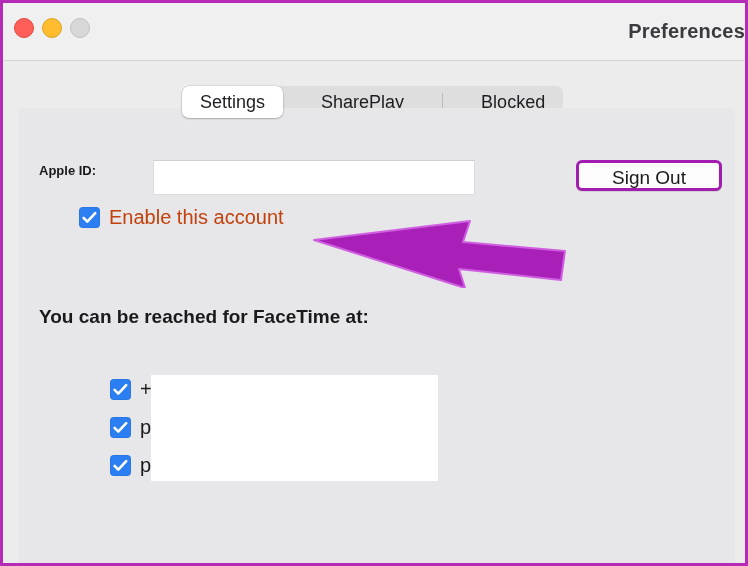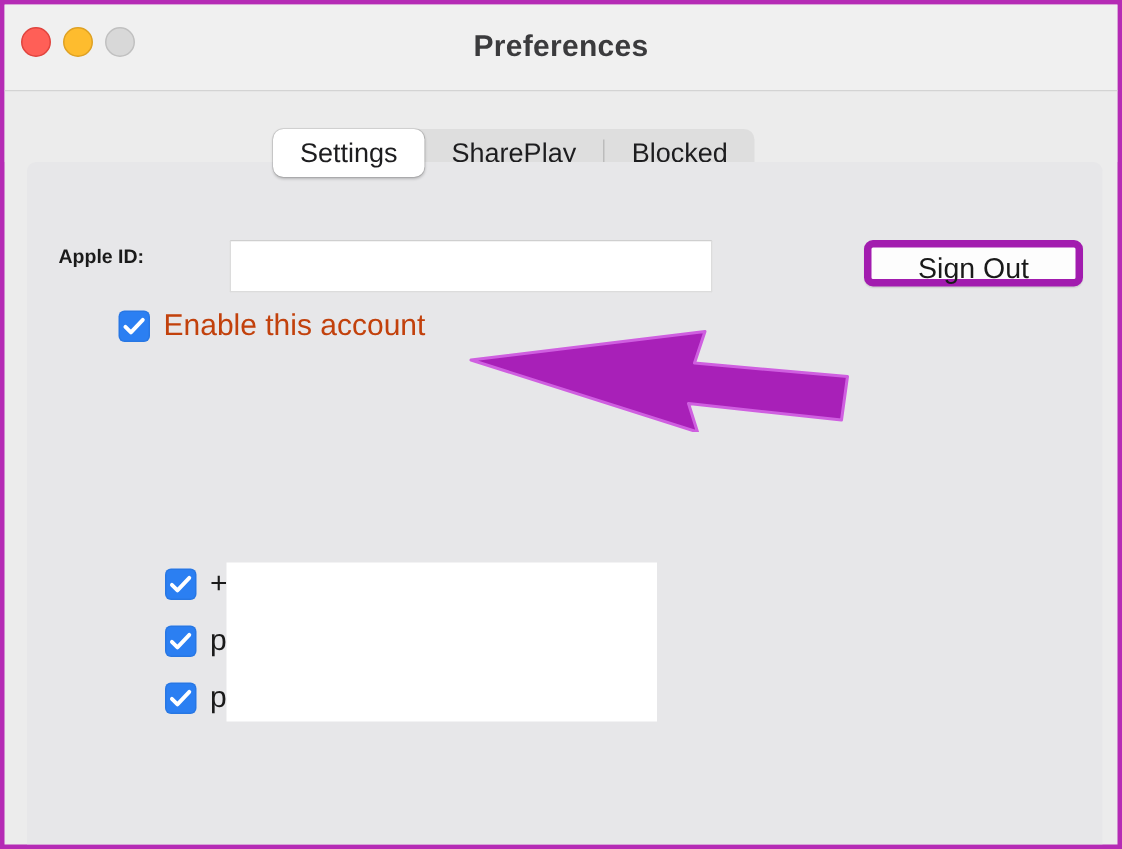--- a/index.html
+++ b/index.html
@@ -52,21 +52,21 @@
   .light.close  { background: #ff5f57; border: 1px solid #e0443e; }
   .light.min    { background: #febc2e; border: 1px solid #dea123; }
   .light.zoom   { background: #d8d8d8; border: 1px solid #c0c0c0; }
 
   .window-title {
     position: absolute;
     left: 0; top: 0;
     width: 742px;
     height: 57px;
     line-height: 57px;
-    text-align: center;
+    text-align: right;
     font-size: 20px;
     font-weight: bold;
     color: #3b3b3d;
     letter-spacing: 0.2px;
   }
 
   
   .tabbar-area {
     position: absolute;
     left: 0;
@@ -79,20 +79,21 @@
     position: absolute;
     left: 179px;
     top: 25px;
     height: 32px;
     display: flex;
     align-items: center;
     background: #dedede;
     border-radius: 7px;
     padding: 0;
     box-sizing: border-box;
+    gap: 20px;
   }
   .seg-item {
     position: relative;
     height: 32px;
     line-height: 32px;
     padding: 0 18px;
     font-size: 18px;
     color: #1d1d1f;
     box-sizing: border-box;
     white-space: nowrap;
@@ -156,21 +157,21 @@
     padding: 0 7px;
     box-sizing: border-box;
   }
   .sign-out-btn {
     position: absolute;
     left: 558px;
     top: 52px;
     width: 146px;
     height: 31px;
     background: #fdfdfd;
-    border: 5px solid #a21caf;
+    border: 3px solid #a21caf;
     border-radius: 6px;
     box-shadow: 0 1px 1px rgba(0,0,0,0.10);
     font-size: 19px;
     color: #1a1a1a;
     font-family: "Liberation Sans", sans-serif;
     cursor: default;
     padding: 0;
     line-height: 29px;
     text-align: center;
   }
@@ -282,20 +283,21 @@
 
     <div class="enable-row">
       <span class="cbx">
         <svg width="21" height="21" viewBox="0 0 21 21">
           <path d="M4.6 10.9 L8.3 14.6 L16.2 6.2" stroke="#ffffff" stroke-width="2.6" fill="none" stroke-linecap="round" stroke-linejoin="round"></path>
         </svg>
       </span>
       <span class="enable-label">Enable this account</span>
     </div>
 
+    <div class="reached-heading">You can be reached for FaceTime at:</div>
 
     <div class="reach-list">
       <div class="reach-row">
         <span class="cbx">
           <svg width="21" height="21" viewBox="0 0 21 21">
             <path d="M4.6 10.9 L8.3 14.6 L16.2 6.2" stroke="#ffffff" stroke-width="2.6" fill="none" stroke-linecap="round" stroke-linejoin="round"></path>
           </svg>
         </span>
         <span class="reach-text">+</span>
       </div>

